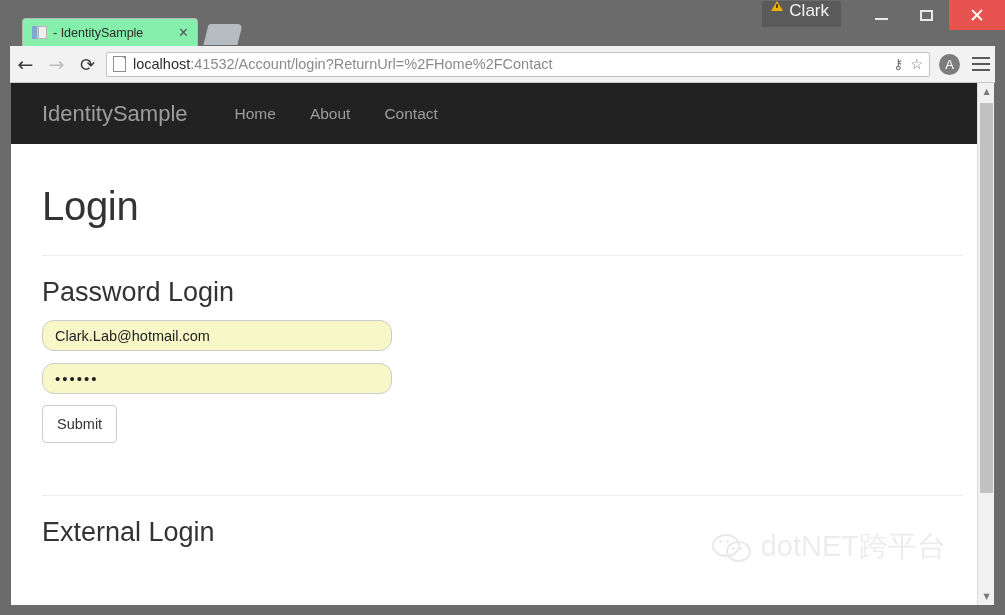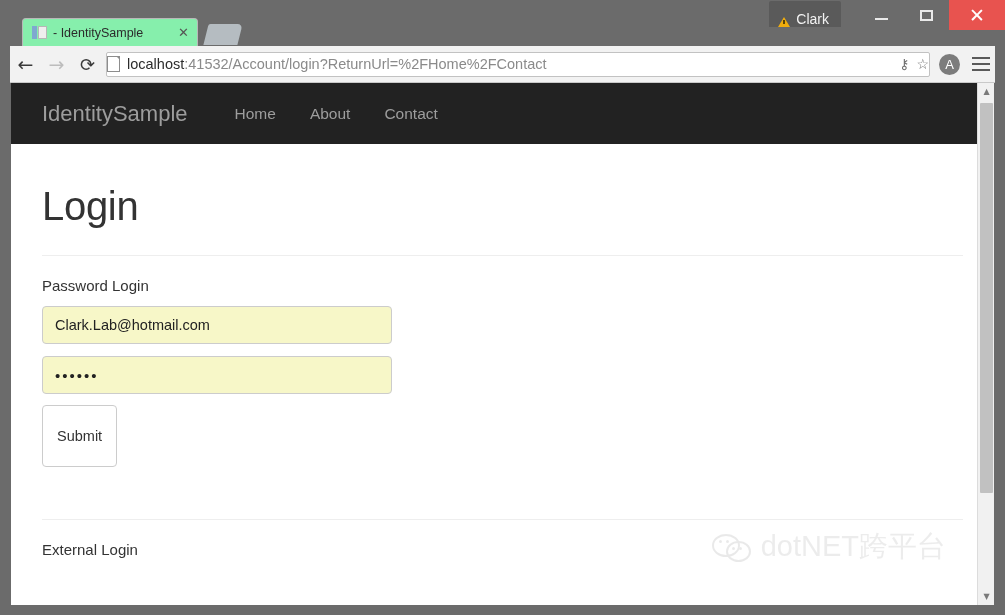--- a/index.html
+++ b/index.html
@@ -33,27 +33,27 @@
     width: 1005px;
     height: 38px;
     background: #6b6b6b;
   }
   .user-badge {
     position: absolute;
     right: 164px;
     top: 1px;
     height: 26px;
     display: flex;
-    align-items: flex-end;
+    align-items: flex-start;
     gap: 6px;
     padding: 0 12px 0 9px;
     background: #5a5a5a;
     border-radius: 2px 2px 0 0;
     color: #f2f2f2;
-    font-size: 14px;
+    font-size: 17px;
   }
   .warn-tri {
     width: 0; height: 0;
     border-left: 6px solid transparent;
     border-right: 6px solid transparent;
     border-bottom: 10px solid #f0ad0e;
     position: relative;
   }
   .warn-tri::after {
     content: "";
@@ -178,21 +178,21 @@
   }
   .omnibox {
     flex: 1;
     height: 25px;
     margin: 0 2px 0 3px;
     background: #ffffff;
     border: 1px solid #c2c2c2;
     border-radius: 2px;
     display: flex;
     align-items: center;
-    padding: 0 0;
+    padding: 0 6px;
     box-sizing: border-box;
   }
   .page-ic {
     width: 11px; height: 14px;
     border: 1px solid #8d8d8d;
     background: #fff;
     position: relative;
     margin-right: 7px;
     flex: 0 0 11px;
   }
@@ -276,48 +276,48 @@
     color: #333333;
     margin: 26px 0 0 0;
     letter-spacing: -0.3px;
   }
   hr.rule {
     border: none;
     border-top: 1px solid #eeeeee;
     margin: 26px 0 0 0;
   }
   h3.section {
-    font-size: 15px;
+    font-size: 27px;
     font-weight: normal;
     color: #333333;
     margin: 21px 0 0 0;
   }
   .field {
     width: 350px;
-    height: 38px;
+    height: 31px;
     box-sizing: border-box;
     margin-top: 12px;
     background: #f7f7c8;
     border: 1px solid #cccccc;
-    border-radius: 4px;
+    border-radius: 12px;
     padding: 0 12px;
     font-size: 14.5px;
     color: #222222;
     display: flex;
     align-items: center;
     font-family: "Liberation Sans", sans-serif;
   }
   .field.pw { letter-spacing: 2px; font-size: 15px; }
   .btn {
     display: inline-flex;
     align-items: center;
     justify-content: center;
     height: 36px;
     margin-top: 11px;
-    padding: 12px 14px;
+    padding: 0 14px;
     background: #ffffff;
     border: 1px solid #cccccc;
     border-radius: 4px;
     font-size: 14.5px;
     color: #333333;
     font-family: "Liberation Sans", sans-serif;
   }
   .spacer-lg { height: 26px; }
 
   

